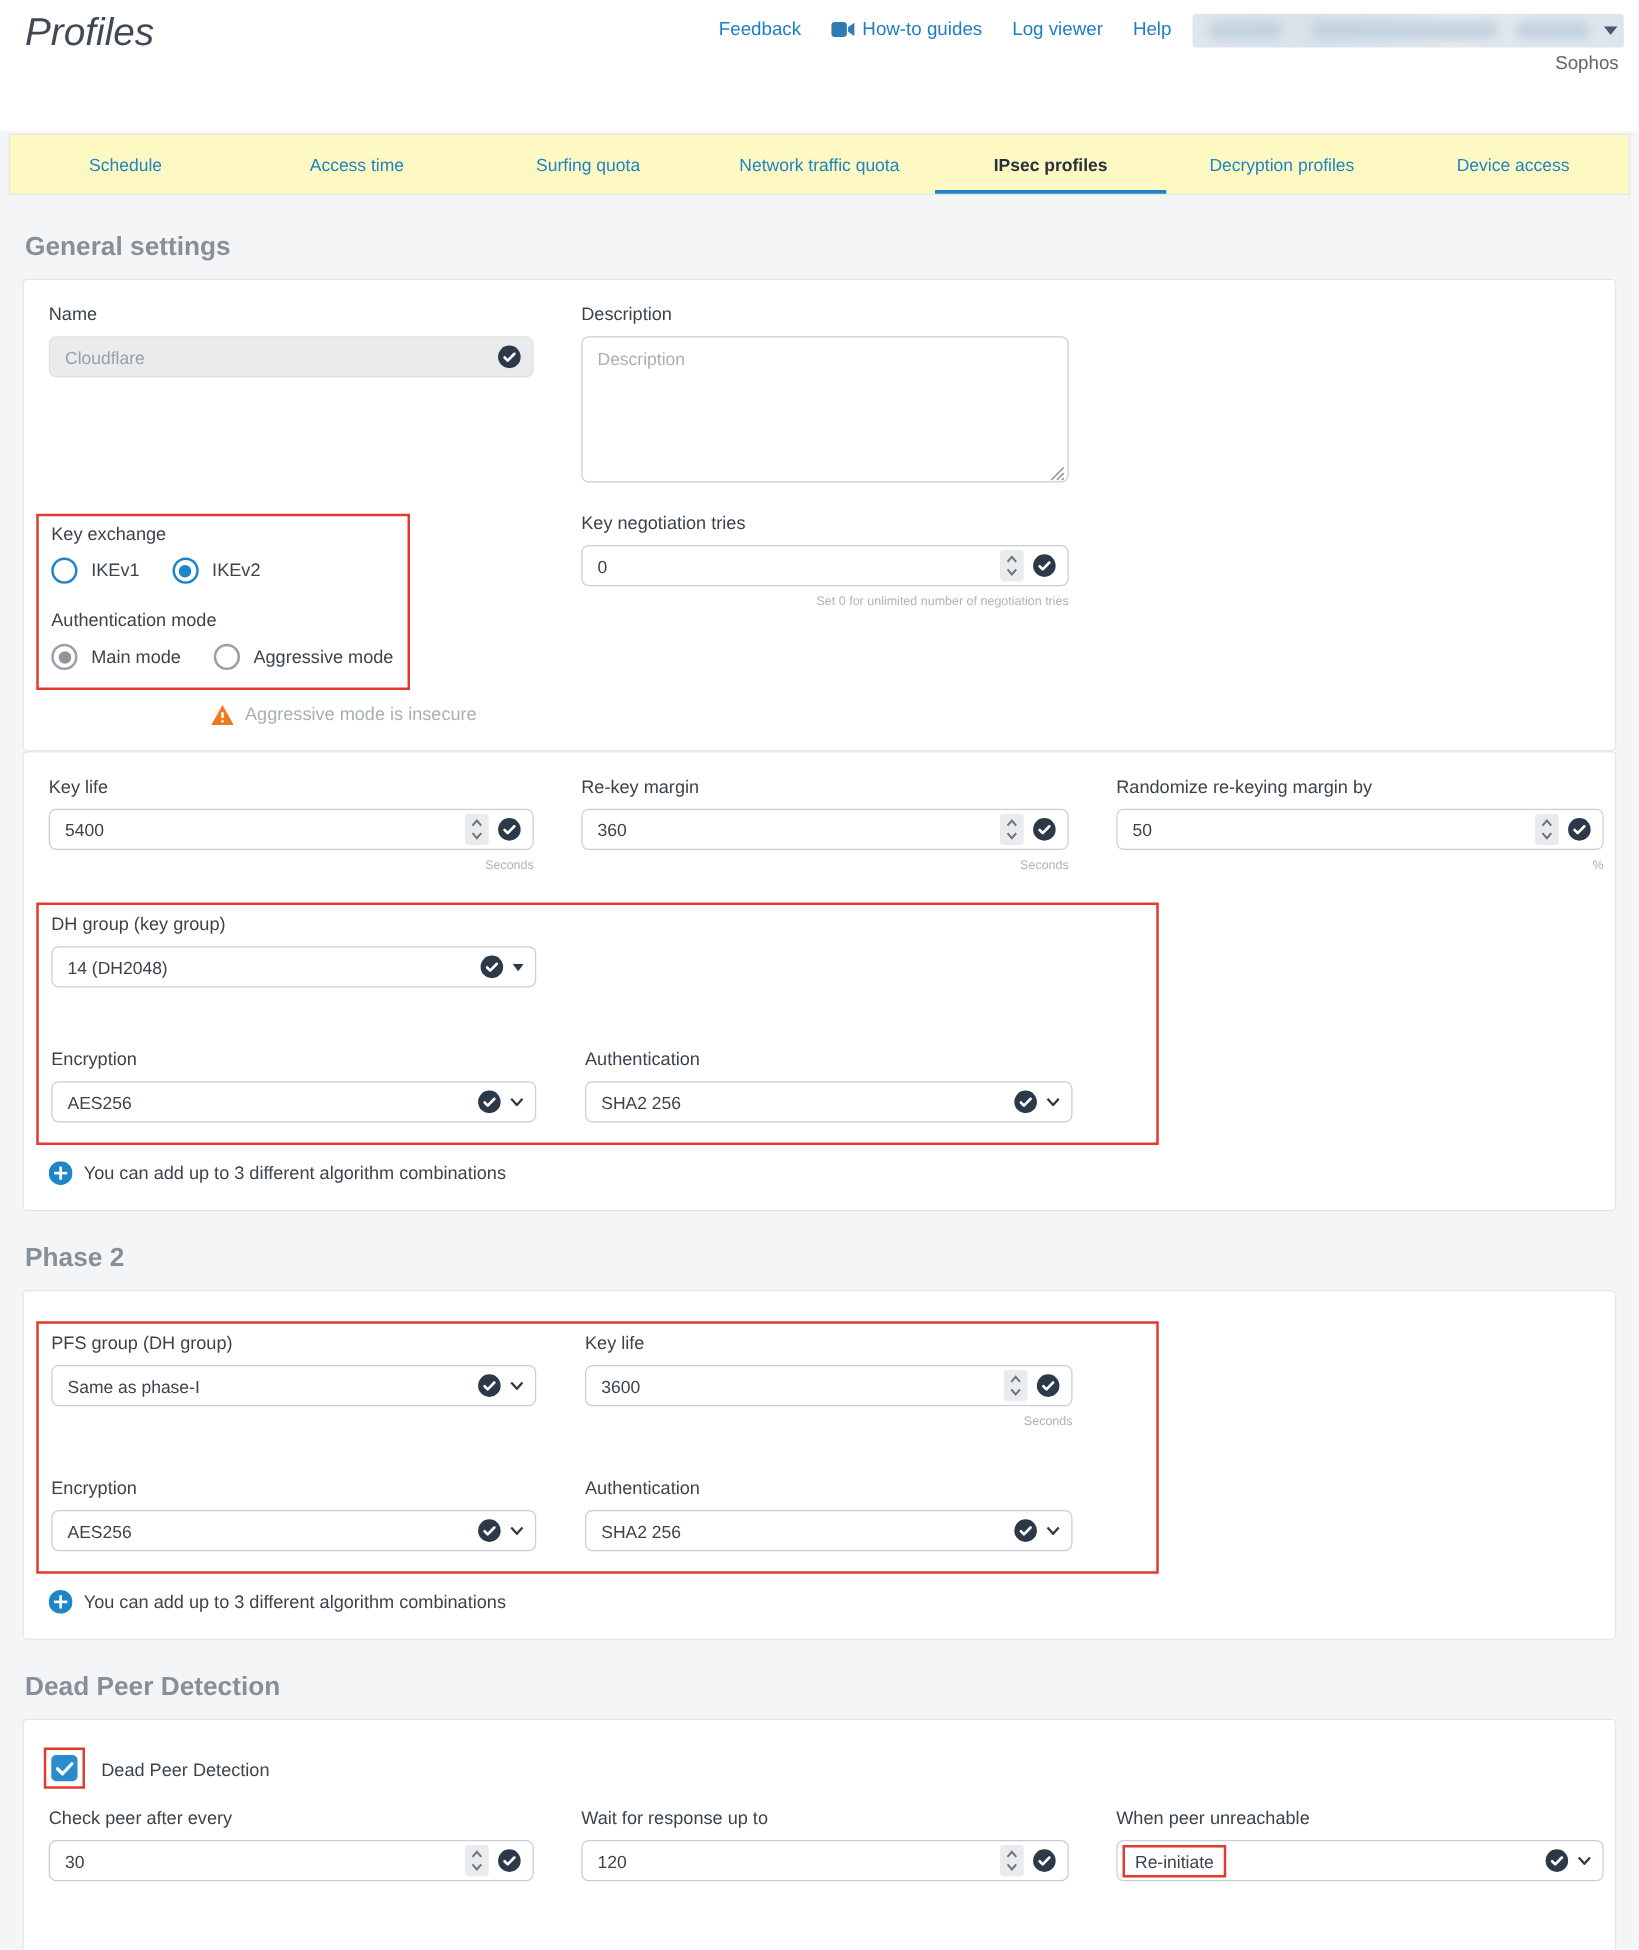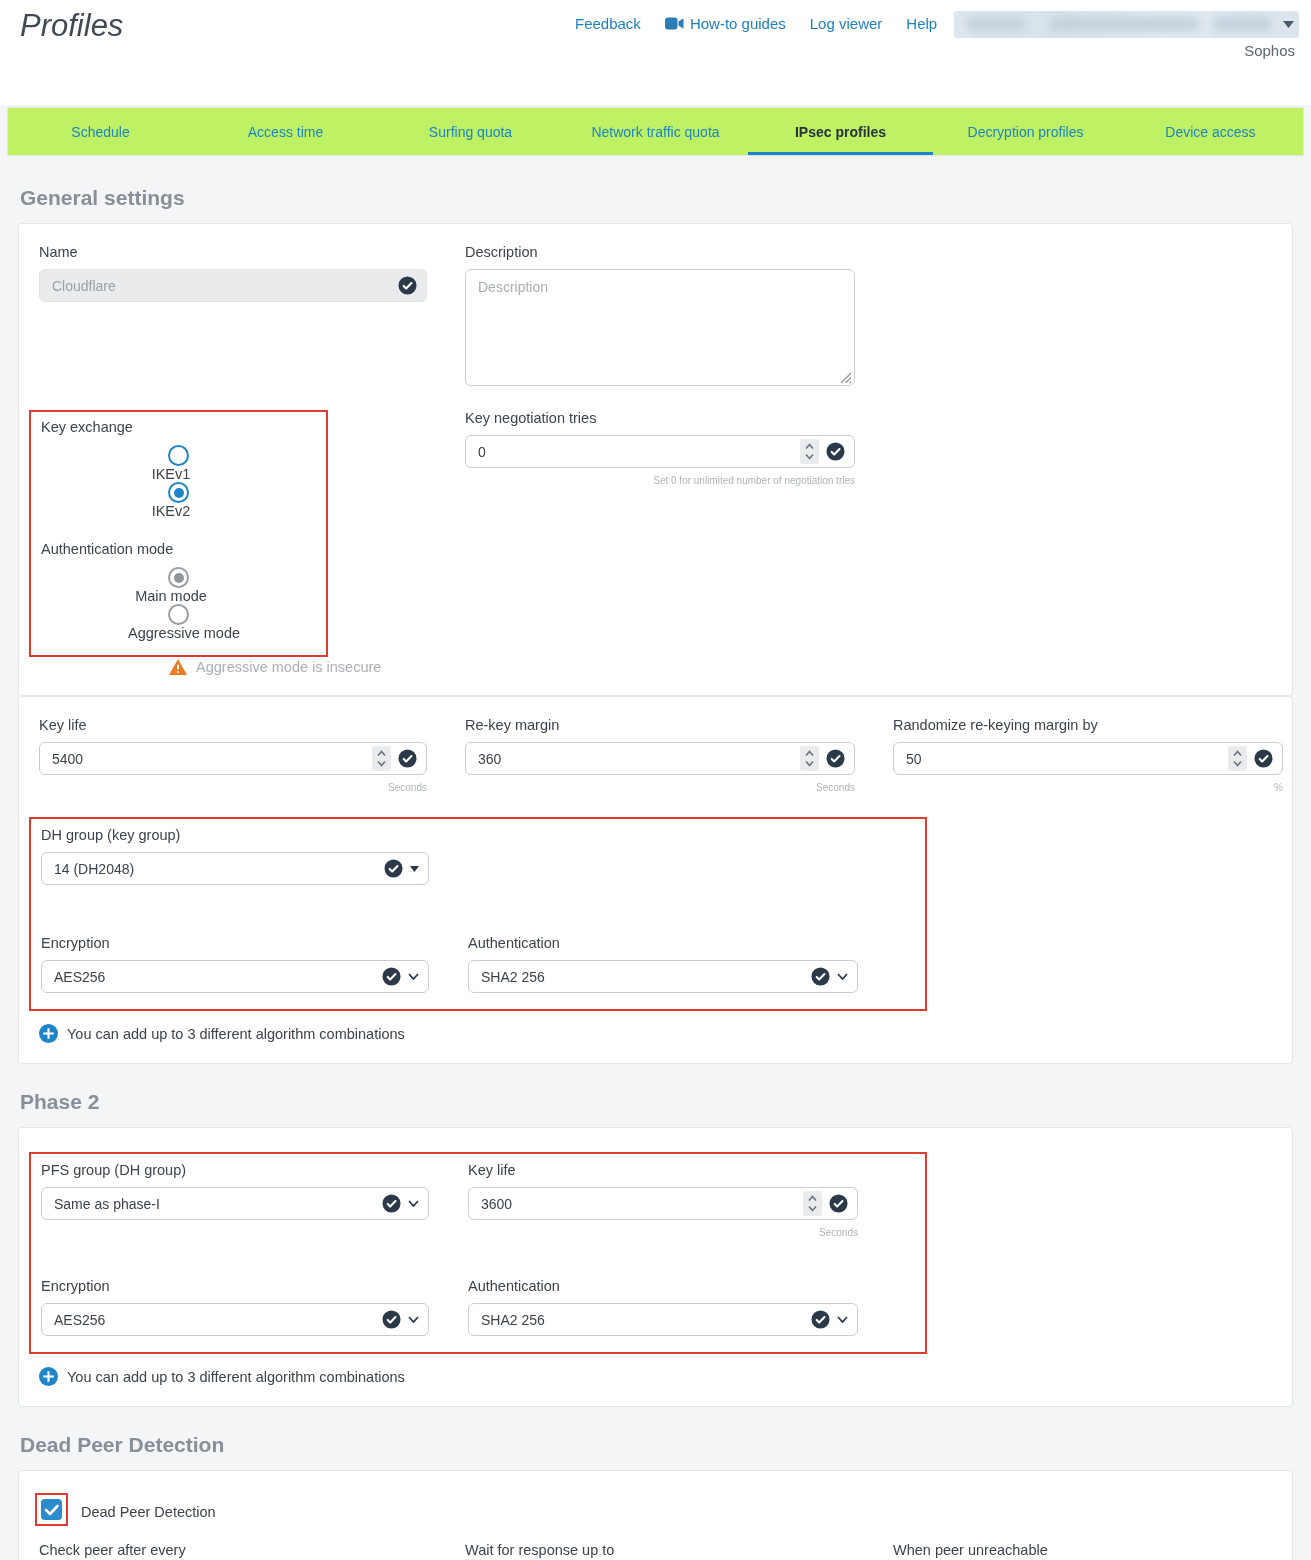--- a/index.html
+++ b/index.html
@@ -12,21 +12,21 @@
   
   .header { position:relative; height:105px; background:#fff; }
   .page-title { position:absolute; left:20px; top:8px; font-size:31px; font-weight:400; color:#414a54;font-style:italic; }
   .header-links { position:absolute; left:575px; top:15px; display:flex; align-items:center; gap:24px; }
   .header-link { font-size:15px; color:#1d7fc0; text-decoration:none; cursor:pointer; display:flex; align-items:center; gap:6px; white-space:nowrap; }
   .account-box { position:absolute; right:12px; top:11px; width:345px; height:27px; background:linear-gradient(90deg,#dfe7ee 0%,#d8e2ea 30%,#e3eaf0 60%,#dce5ec 100%); border-radius:3px; }
   .account-blob { position:absolute; top:6px; height:14px; border-radius:7px; background:#c3d2de; filter:blur(4px); }
   .account-caret { position:absolute; right:5px; top:10px; }
   .brand { position:absolute; right:16px; top:42px; font-size:15px; color:#5c6670; }
   
-  .tabbar { margin:2px 7px 0; background:#bef264; border:1px solid #e2e5e9; display:flex; height:49px; }
+  .tabbar { margin:2px 7px 0; background:#fef9c3; border:1px solid #e2e5e9; display:flex; height:49px; }
   .tab { flex:1 1 0; display:flex; align-items:center; justify-content:center; font-size:14px; color:#1d84c5; cursor:pointer; position:relative; }
   .tab.active { color:#28313c; font-weight:700; }
   .tab.active::after { content:""; position:absolute; left:0; right:0; bottom:0; height:3px; background:#1d84c5; }
   
   .content { padding:0 18px; }
   .section-heading { font-size:21px; font-weight:700; color:#878f98; margin:30px 2px 13px; }
   .card { background:#fff; border:1px solid #e2e5e9; border-radius:4px; padding:20px; }
   .cols { display:grid; grid-template-columns:388px 390px 390px; column-gap:38px; align-items:start; }
   .cols2 { display:grid; grid-template-columns:388px 390px; column-gap:39px; align-items:start; }
   .field-label { font-size:14.5px; color:#3c434c; margin-bottom:9px; }
@@ -43,38 +43,38 @@
   .spinner { width:19px; height:25px; background:#e9ebed; border-radius:3px; display:flex; align-items:center; justify-content:center; cursor:pointer; }
   .helper { font-size:10px; color:#aeb4ba; text-align:right; margin-top:7px; }
   .textarea-wrap { position:relative; }
   textarea.textarea {
     width:100%; height:117px; border:1px solid #c9ced4; border-radius:6px; resize:none;
     font-family:"Liberation Sans", sans-serif; font-size:14px; color:#3c434c; padding:9px 12px; outline:none;
   }
   textarea.textarea::placeholder { color:#a9afb6; }
   .resize-handle { position:absolute; right:3px; bottom:6px; cursor:nwse-resize; }
   
-  .radio-row { display:flex; align-items:center; margin-top:10px;flex-direction:column; }
+  .radio-row { display:flex; align-items:center; margin-top:10px; }
   .radio { width:21px; height:21px; border-radius:50%; border:2px solid #1f85c8; background:#fff; display:inline-block; position:relative; cursor:pointer; flex:none; }
   .radio.selected::after { content:""; position:absolute; left:3.5px; top:3.5px; width:10px; height:10px; border-radius:50%; background:#1f85c8; }
   .radio.gray { border-color:#989fa0; border-color:#9aa0a6; }
   .radio.gray.selected::after { background:#8f959b; }
   .radio-label { font-size:14.5px; margin:0 26px 0 11px; }
   .checkbox { width:21px; height:21px; border-radius:4px; display:inline-block; position:relative; cursor:pointer; flex:none; }
   .checkbox.checked { background:#2b8ccd; }
   .checkbox.enabled { background:#eef1f3; border:2px solid #2b8ccd; }
   .checkbox.disabled { background:#f1f2f4; border:2px solid #b0b6bc; }
   .check-row { display:flex; align-items:center; margin-bottom:19px; }
   .check-label { font-size:14.5px; margin-left:13px; }
   
   .redbox { border:2px solid #e13a2e; }
   .redbox-keyexchange { margin-left:-10px; width:299px; padding:7px 10px 14px; }
   .redbox-wide { margin-left:-10px; width:898px; padding:8px 10px 16px; }
   .redbox-check { display:inline-flex; padding:4px; margin:-4px 0 0 -4px; }
-  .warn-row { display:flex; align-items:center; gap:9px; margin:2px 0 0 130px; font-size:14.5px; color:#a9afb6; }
+  .warn-row { display:flex; align-items:center; gap:9px; margin:12px 0 0 130px; font-size:14.5px; color:#a9afb6; }
   .plus-row { display:flex; align-items:center; gap:9px; margin-top:13px; font-size:14.5px; color:#3c434c; }
   .val-redbox { display:inline-block; border:2px solid #e13a2e; padding:3px 8px; position:relative; left:-8px; }
   svg { display:block; }
 </style>
 </head>
 <body>
 
 <div class="header">
   <div class="page-title">Profiles</div>
   <div class="header-links">

